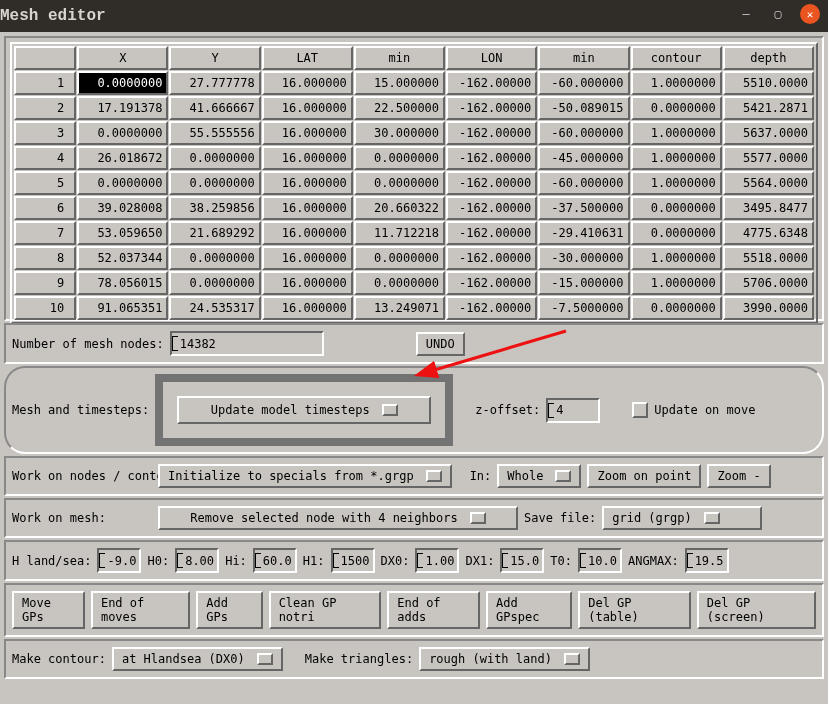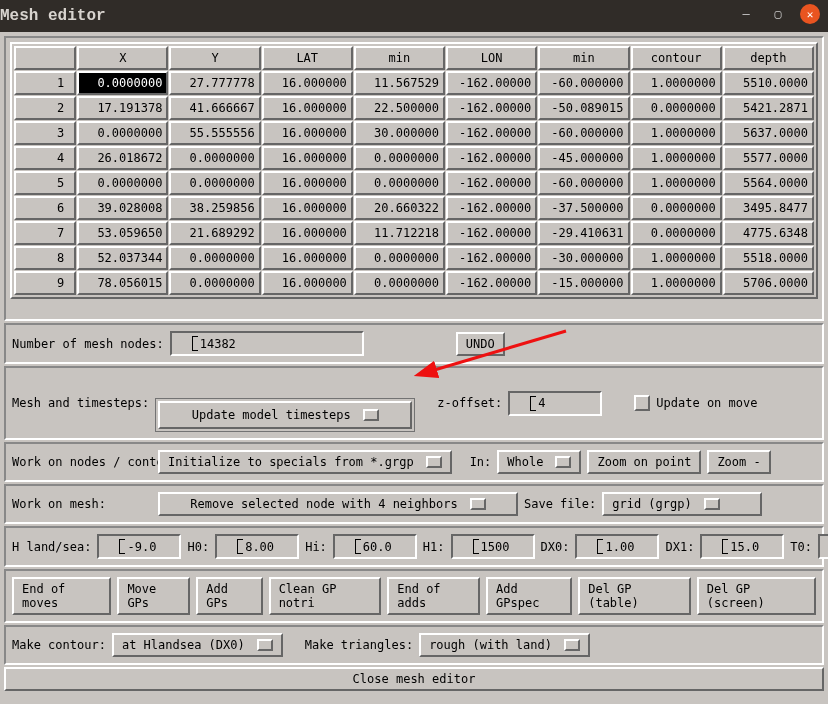--- a/index.html
+++ b/index.html
@@ -11,37 +11,37 @@
   .winbtn.close{background:#e95420;color:#fff;font-size:11px;}
   .client{position:absolute;top:32px;left:0;right:0;bottom:0;background:#c8c4c0;padding:2px 2px 2px 2px;box-sizing:border-box;}
   
   .panel{background:#c8c4c0;border:2px solid;border-color:#888 #fff #fff #888;box-sizing:border-box;margin:2px 2px 2px 2px;padding:6px 6px;
     display:flex;align-items:center;flex-wrap:nowrap;gap:6px;}
   
   .btn{background:#c8c4c0;border:2px solid;border-color:#fff #666 #666 #fff;padding:3px 8px;display:inline-flex;align-items:center;gap:4px;cursor:pointer;}
   .btn.wide{padding:5px 20px;}
   .dropmark{width:12px;height:8px;border:2px solid;border-color:#fff #666 #666 #fff;display:inline-block;margin-left:8px;}
   
-  .field{background:#c8c4c0;border:2px solid;border-color:#666 #fff #fff #666;padding:3px 20px;min-width:40px;display:inline-flex;align-items:center;font-family:monospace;}
+  .field{background:#c8c4c0;border:2px solid;border-color:#666 #fff #fff #666;padding:3px 0;min-width:40px;display:inline-flex;align-items:center;font-family:monospace;}
   .caret{display:inline-block;width:5px;height:13px;border-left:1px solid #000;border-top:1px solid #000;border-bottom:1px solid #000;margin-right:2px;}
   .chk{width:12px;height:12px;border:2px solid;border-color:#fff #666 #666 #fff;display:inline-block;}
   .lbl{white-space:nowrap;}
   
   .tablewrap{height:285px;}
   .tableouter{background:#c8c4c0;border:2px solid;border-color:#888 #fff #fff #888;box-sizing:border-box;padding:4px;margin:2px;}
   .tableinner{border:2px solid;border-color:#fff #666 #666 #fff;box-sizing:border-box;padding:1px;}
   table{border-collapse:separate;border-spacing:1px;width:100%;table-layout:fixed;}
   th,td{background:#c8c4c0;border:2px solid;border-color:#fff #666 #666 #fff;padding:3px 4px;font-family:monospace;font-size:12px;text-align:right;height:14px;overflow:hidden;}
   th{text-align:center;font-weight:normal;}
   td.rowhdr{text-align:right;padding-right:10px;}
   td.sel{background:#000;color:#fff;}
   col.r{width:60px;}
   col.c{width:88px;}
   
-  .highlight{border:1px solid #737373;padding:2px;display:inline-block;margin-top:24px;}
+  .highlight{border:8px solid #737373;padding:14px;display:inline-block;}
   .arrow{position:absolute;pointer-events:none;}
   
   .closebar{margin:2px;}
   .closebar .btn{width:100%;justify-content:center;box-sizing:border-box;}
 </style>
 </head>
 <body>
 
 <div class="window">
   <div class="titlebar">
@@ -81,21 +81,21 @@
                 <th>contour</th>
                 <th>depth</th>
               </tr>
             </thead>
           <tbody id="tbody">
               <tr>
                 <td class="rowhdr">1</td>
                 <td class="sel">0.0000000</td>
                 <td>27.777778</td>
                 <td>16.000000</td>
-                <td>11.567529</td>
+                <td>15.000000</td>
                 <td>-162.00000</td>
                 <td>-60.000000</td>
                 <td>1.0000000</td>
                 <td>5510.0000</td>
               </tr>
               <tr>
                 <td class="rowhdr">2</td>
                 <td>17.191378</td>
                 <td>41.666667</td>
                 <td>16.000000</td>
@@ -175,38 +175,49 @@
                 <td class="rowhdr">9</td>
                 <td>78.056015</td>
                 <td>0.0000000</td>
                 <td>16.000000</td>
                 <td>0.0000000</td>
                 <td>-162.00000</td>
                 <td>-15.000000</td>
                 <td>1.0000000</td>
                 <td>5706.0000</td>
               </tr>
+              <tr>
+                <td class="rowhdr">10</td>
+                <td>91.065351</td>
+                <td>24.535317</td>
+                <td>16.000000</td>
+                <td>13.249071</td>
+                <td>-162.00000</td>
+                <td>-7.5000000</td>
+                <td>0.0000000</td>
+                <td>3990.0000</td>
+              </tr>
             </tbody>
         </table>
       </div>
     </div>
 
     <div class="panel">
       <span class="lbl">Number of mesh nodes:</span>
       <span class="field" style="width:150px">
           <span class="caret"></span>
           <span>14382</span>
         </span>
       <span style="width:80px"></span>
       <span class="btn">
           <span>UNDO</span>
         </span>
     </div>
 
-    <div class="panel" style="position:relative;">
+    <div class="panel" style="position:relative;border-radius:21px;">
       <span class="lbl">Mesh and timesteps:</span>
       <span class="highlight">
         <span class="btn wide" style="width:210px;justify-content:center;position:relative;">
           <span>Update model timesteps</span>
             <span class="dropmark"></span>
         </span>
       </span>
       <span style="width:10px"></span>
       <span class="lbl">z-offset:</span>
       <span class="field" style="width:50px">
@@ -298,24 +309,24 @@
         </span>
       <span class="lbl">ANGMAX:</span>
       <span class="field">
           <span class="caret"></span>
           <span>19.5</span>
         </span>
     </div>
 
     <div class="panel">
       <span class="btn">
+          <span>Move GPs</span>
+        </span>
+      <span class="btn">
           <span>End of moves</span>
-        </span>
-      <span class="btn">
-          <span>Move GPs</span>
         </span>
       <span class="btn">
           <span>Add GPs</span>
         </span>
       <span class="btn">
           <span>Clean GP notri</span>
         </span>
       <span class="btn">
           <span>End of adds</span>
         </span>
@@ -337,20 +348,15 @@
           <span class="dropmark"></span>
         </span>
       <span style="width:10px"></span>
       <span class="lbl">Make triangles:</span>
       <span class="btn">
           <span>rough (with land)</span>
           <span class="dropmark"></span>
         </span>
     </div>
 
-    <div class="closebar">
-      <span class="btn">
-          <span>Close mesh editor</span>
-        </span>
-    </div>
 
   </div>
 </div>
 
 </body></html>

